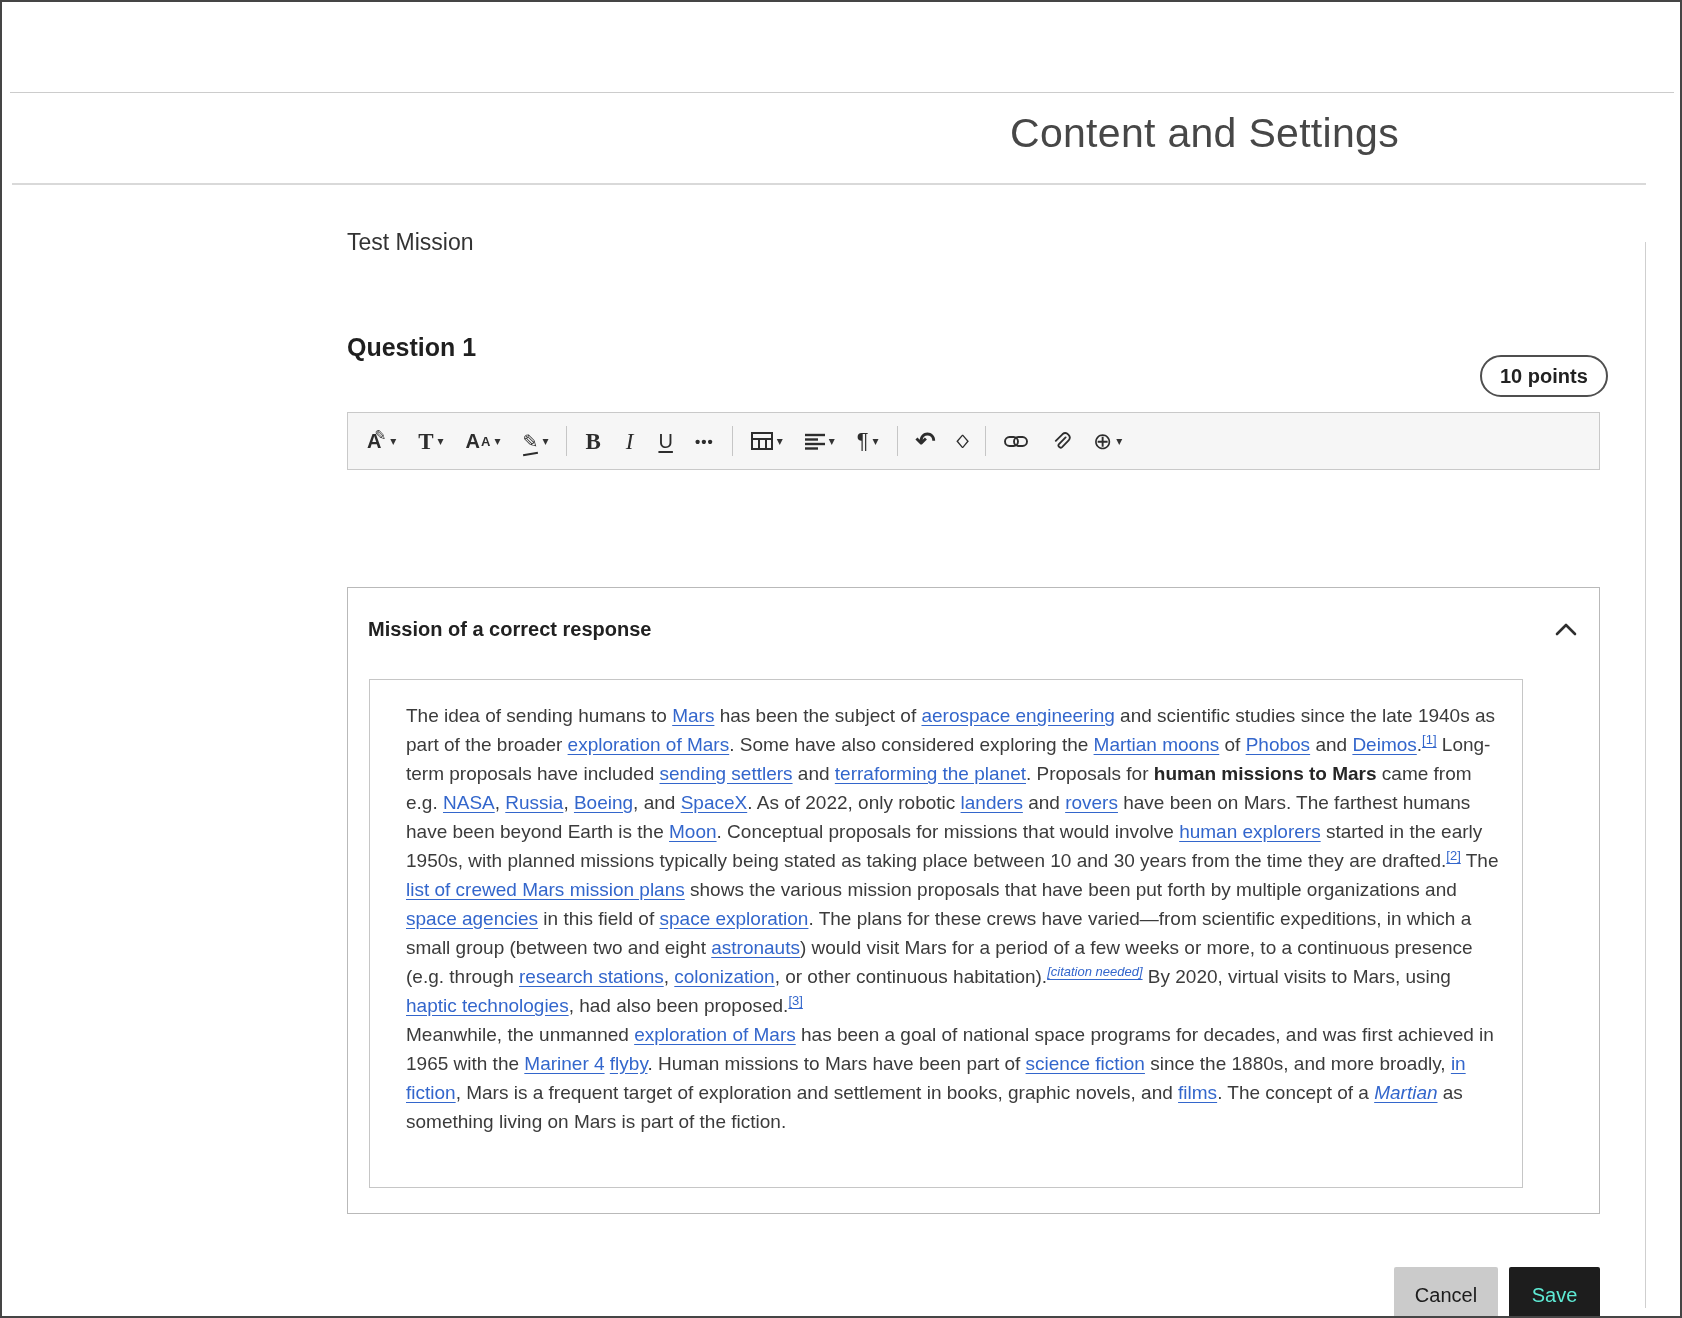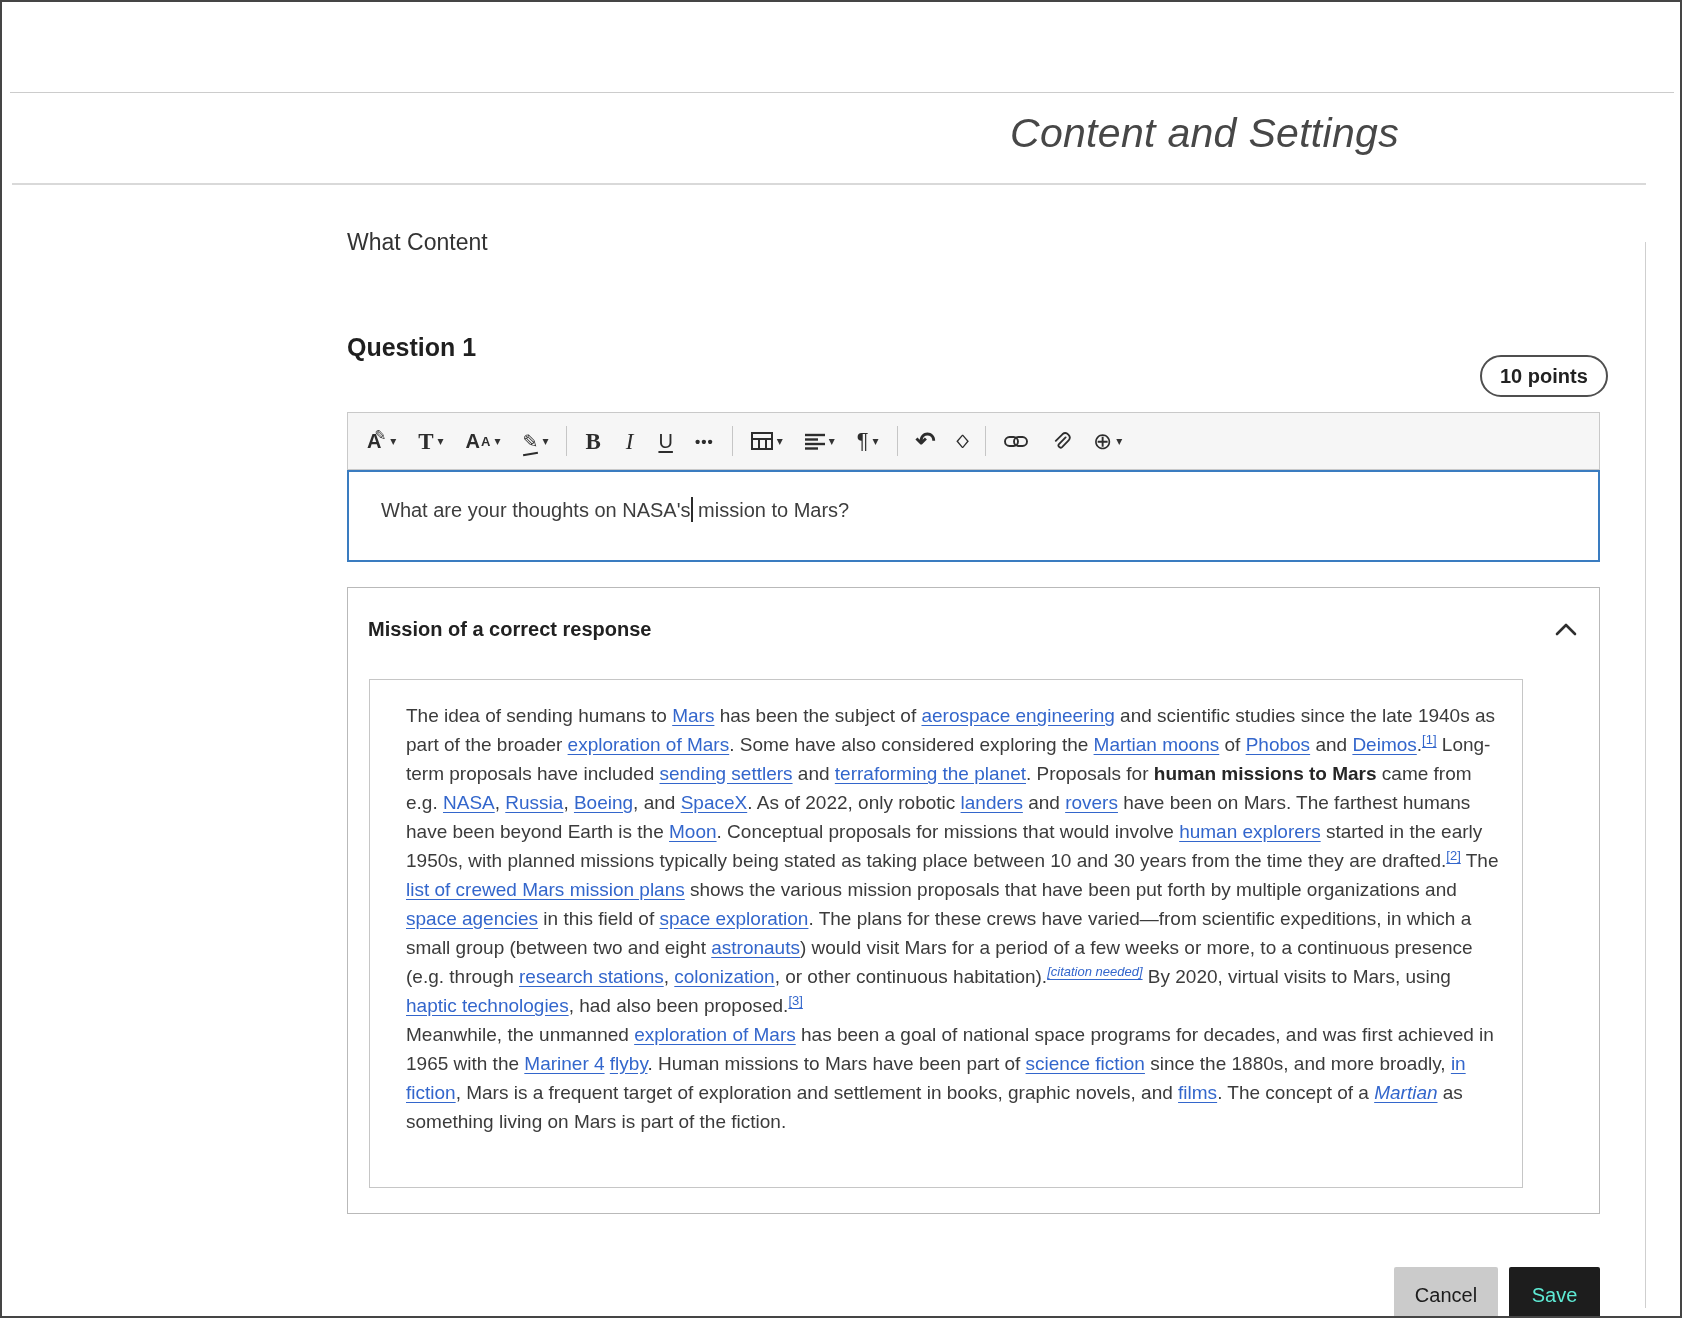--- a/index.html
+++ b/index.html
@@ -9,21 +9,21 @@
     font-family:"Liberation Sans", sans-serif; color:#333;
   }
   .page-title {
     position:absolute; left:22px; top:4px;
     font-family:"Liberation Serif", serif; font-size:42px; font-weight:600;
     color:#141414; letter-spacing:.3px;
   }
   .hr1 { position:absolute; left:8px; top:90px; width:1664px; height:1px; background:#cccccc; }
   .section-header {
     position:absolute; left:1008px; top:108px; font-size:41px; font-weight:300;
-    color:#474747; letter-spacing:.3px;font-style:italic;
+    color:#474747; letter-spacing:.3px;
   }
   .hr2 { position:absolute; left:10px; top:181px; width:1634px; height:2px; background:#d9d9d9; }
   .vscroll { position:absolute; left:1643px; top:240px; width:1px; height:1066px; background:#cfcfcf; }
 
   .test-content-label { position:absolute; left:345px; top:227px; font-size:23px; color:#333; }
   .q-title { position:absolute; left:345px; top:331px; font-size:25px; font-weight:700; color:#1f1f1f; }
   .points-pill {
     position:absolute; left:1478px; top:353px; height:42px; min-width:120px;
     border:2px solid #4f4f4f; border-radius:22px; box-sizing:border-box;
     display:flex; align-items:center; justify-content:center; padding:0 18px;
@@ -104,21 +104,21 @@
 </head>
 <body>
 
 <div class="frame">
 
   <div class="hr1"></div>
   <div class="section-header">Content and Settings</div>
   <div class="hr2"></div>
   <div class="vscroll"></div>
 
-  <div class="test-content-label">What Content</div>
+  <div class="test-content-label">Test Mission</div>
 
   <div class="q-title">Question 1</div>
   <div class="points-pill">10 points</div>
 
   <div class="toolbar" id="toolbar">
       <button class="tb-btn tb-text-color">
         <span style="display: flex; align-items: center;">
           <span class="ic-bigA">A</span>
           <span class="ic-pen">✎</span>
         </span>
@@ -205,21 +205,20 @@
             <path d="M15.6 6.4 L9 13 a2.2 2.2 0 0 0 3.1 3.1 l6.5 -6.6 a4.4 4.4 0 0 0 -6.2 -6.2 L5.8 9.9" fill="none" stroke="#2d2d2d" stroke-width="1.8" stroke-linecap="round"></path>
           </svg>
         </span>
       </button>
       <button class="tb-btn tb-insert-content">
         <span class="glyph">⊕</span>
         <span class="dd">▾</span>
       </button>
     </div>
 
-  <div class="q-input"><span>What are your thoughts on NASA's</span><span class="caret"></span><span> mission to Mars?</span></div>
 
   <div class="example-panel">
     <div class="example-header">
       <span>Mission of a correct response</span>
       <span class="chevron">
         <svg width="22" height="14" viewBox="0 0 22 14">
             <polyline points="2,12 11,3 20,12" fill="none" stroke="#2f2f2f" stroke-width="2.6" stroke-linecap="round" stroke-linejoin="round"></polyline>
           </svg>
       </span>
     </div>

